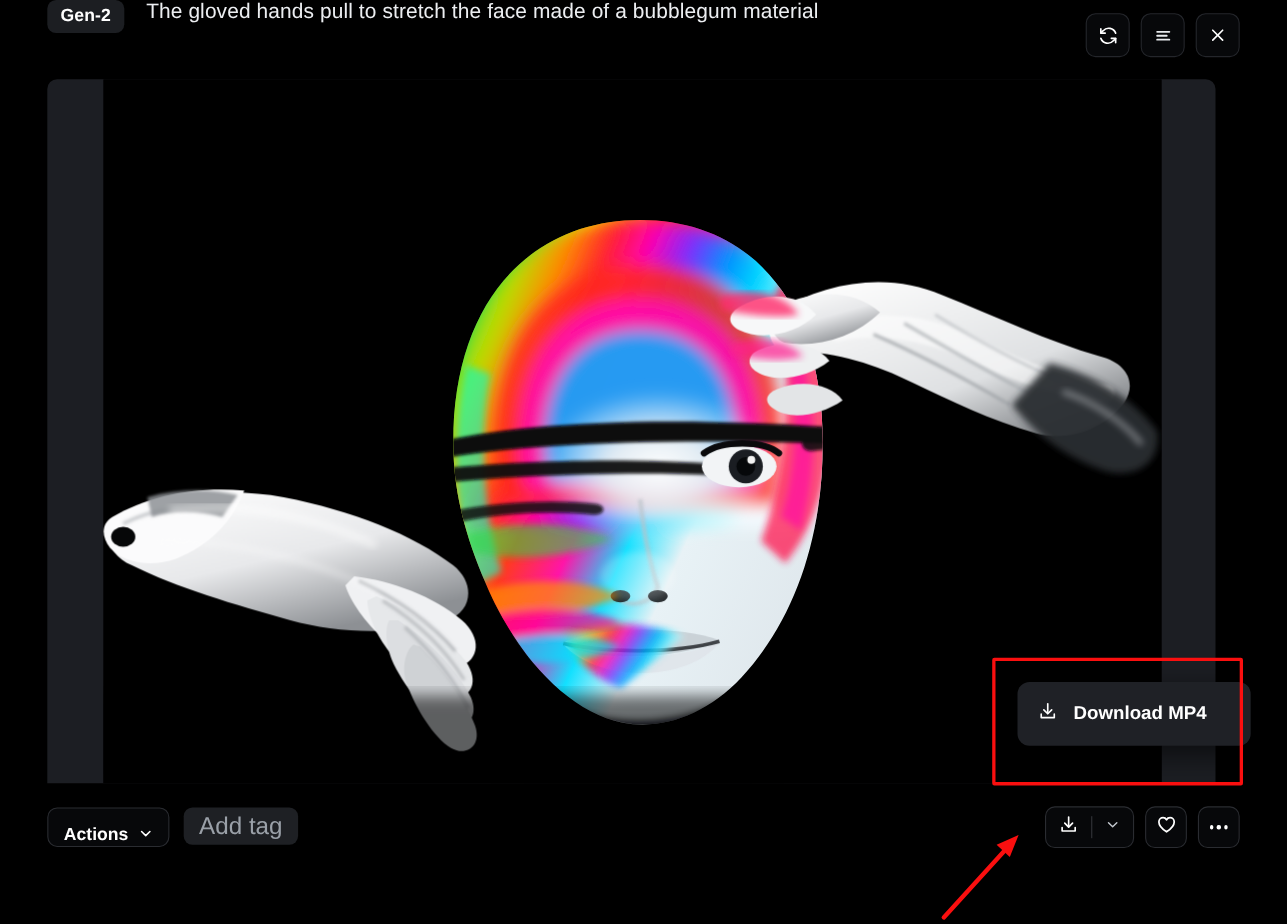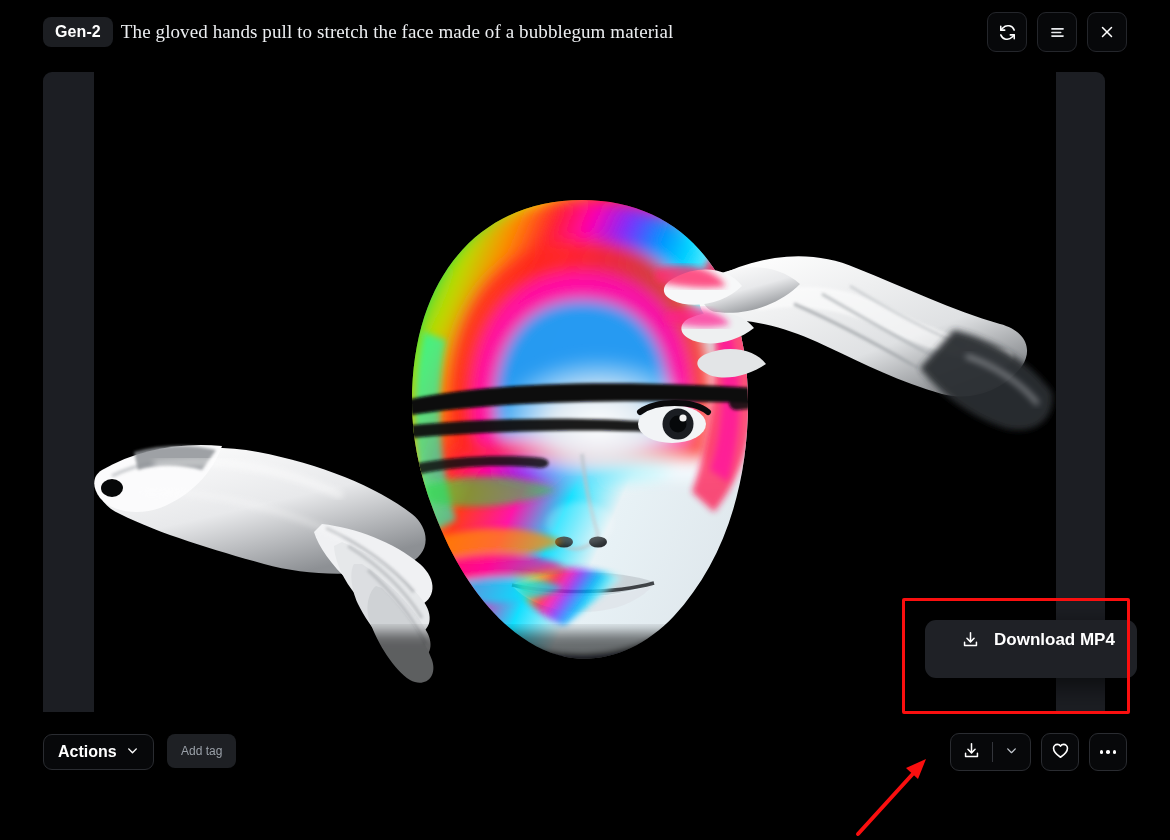--- a/index.html
+++ b/index.html
@@ -7,34 +7,33 @@
     width: 1170px; height: 840px;
     background: #000000;
     font-family: "Liberation Sans", sans-serif;
     overflow: hidden;
   }
   #app { position: relative; width: 1170px; height: 840px; background: #000; }
 
   
   .header {
     position: absolute; left: 0; top: 0; width: 1170px; height: 64px;
-    display: flex; align-items: center;
+    display: flex; align-items: flex-start;
   }
   .badge {
     margin-left: 43px;
     background: #1c1e22; color: #ffffff;
     font-size: 16px; font-weight: bold;
     padding: 7px 12px; border-radius: 8px;
     letter-spacing: .1px; line-height: 1;
   }
   .title {
-    margin-left: 8px; color: #eceef1;
+    margin-left: 20px; color: #eceef1;
     font-size: 19px; font-weight: 500; letter-spacing: .1px;
     white-space: nowrap;
-    font-family: Liberation Serif, serif;
   }
   .header-actions {
     position: absolute; right: 43px; top: 12px;
     display: flex; gap: 10px;
   }
   .hbtn {
     width: 40px; height: 40px; border-radius: 9px;
     background: #07080a; border: 1px solid #24262b;
     display: flex; align-items: center; justify-content: center;
     cursor: pointer;
@@ -90,32 +89,32 @@
     background: #c9c9c9; border-radius: 3px;
   }
 
   
   .bottombar {
     position: absolute; left: 0; top: 728px; width: 1170px; height: 48px;
   }
   .actions-btn {
     position: absolute; left: 43px; top: 6px;
     height: 36px; padding: 0 14px;
-    display: flex; align-items: center; gap: 9px;
+    display: flex; align-items: flex-end; gap: 9px;
     background: #07080a; color: #ffffff;
     border: 1px solid #2a2c31; border-radius: 9px;
     font-size: 16px; font-weight: bold; cursor: pointer;
   }
   .addtag-btn {
     position: absolute; left: 167px; top: 6px;
     height: 34px; padding: 0 14px;
     display: flex; align-items: center;
     background: #1e2024; color: #9aa0a8;
     border: none; border-radius: 8px;
-    font-size: 12px; cursor: pointer;
+    font-size: 22px; cursor: pointer;
   }
 
   .right-tools {
     position: absolute; right: 43px; top: 5px;
     display: flex; align-items: center; gap: 10px;
   }
   .split-btn {
     display: flex; align-items: center;
     height: 38px; border: 1px solid #2a2c31; border-radius: 9px;
     background: #07080a; overflow: hidden;
@@ -142,22 +141,22 @@
 
   
   .dropdown {
     position: absolute; left: 925px; top: 620px;
     width: 212px; padding: 10px 0;
     background: #1f2126; border-radius: 11px;
     box-shadow: 0 8px 26px rgba(0,0,0,.6);
     z-index: 30;
   }
   .dd-item {
-    display: flex; align-items: flex-start; gap: 14px;
-    height: 38px; padding: 0 36px;
+    display: flex; align-items: center; gap: 14px;
+    height: 38px; padding: 0 18px;
     color: #ffffff; font-size: 17px; font-weight: bold;
     cursor: pointer; white-space: nowrap;
   }
 
   
   .annot-rect {
     position: absolute; left: 902px; top: 598px;
     width: 228px; height: 116px;
     border: 3px solid #fa0f0f; border-radius: 2px;
     z-index: 40; pointer-events: none;

